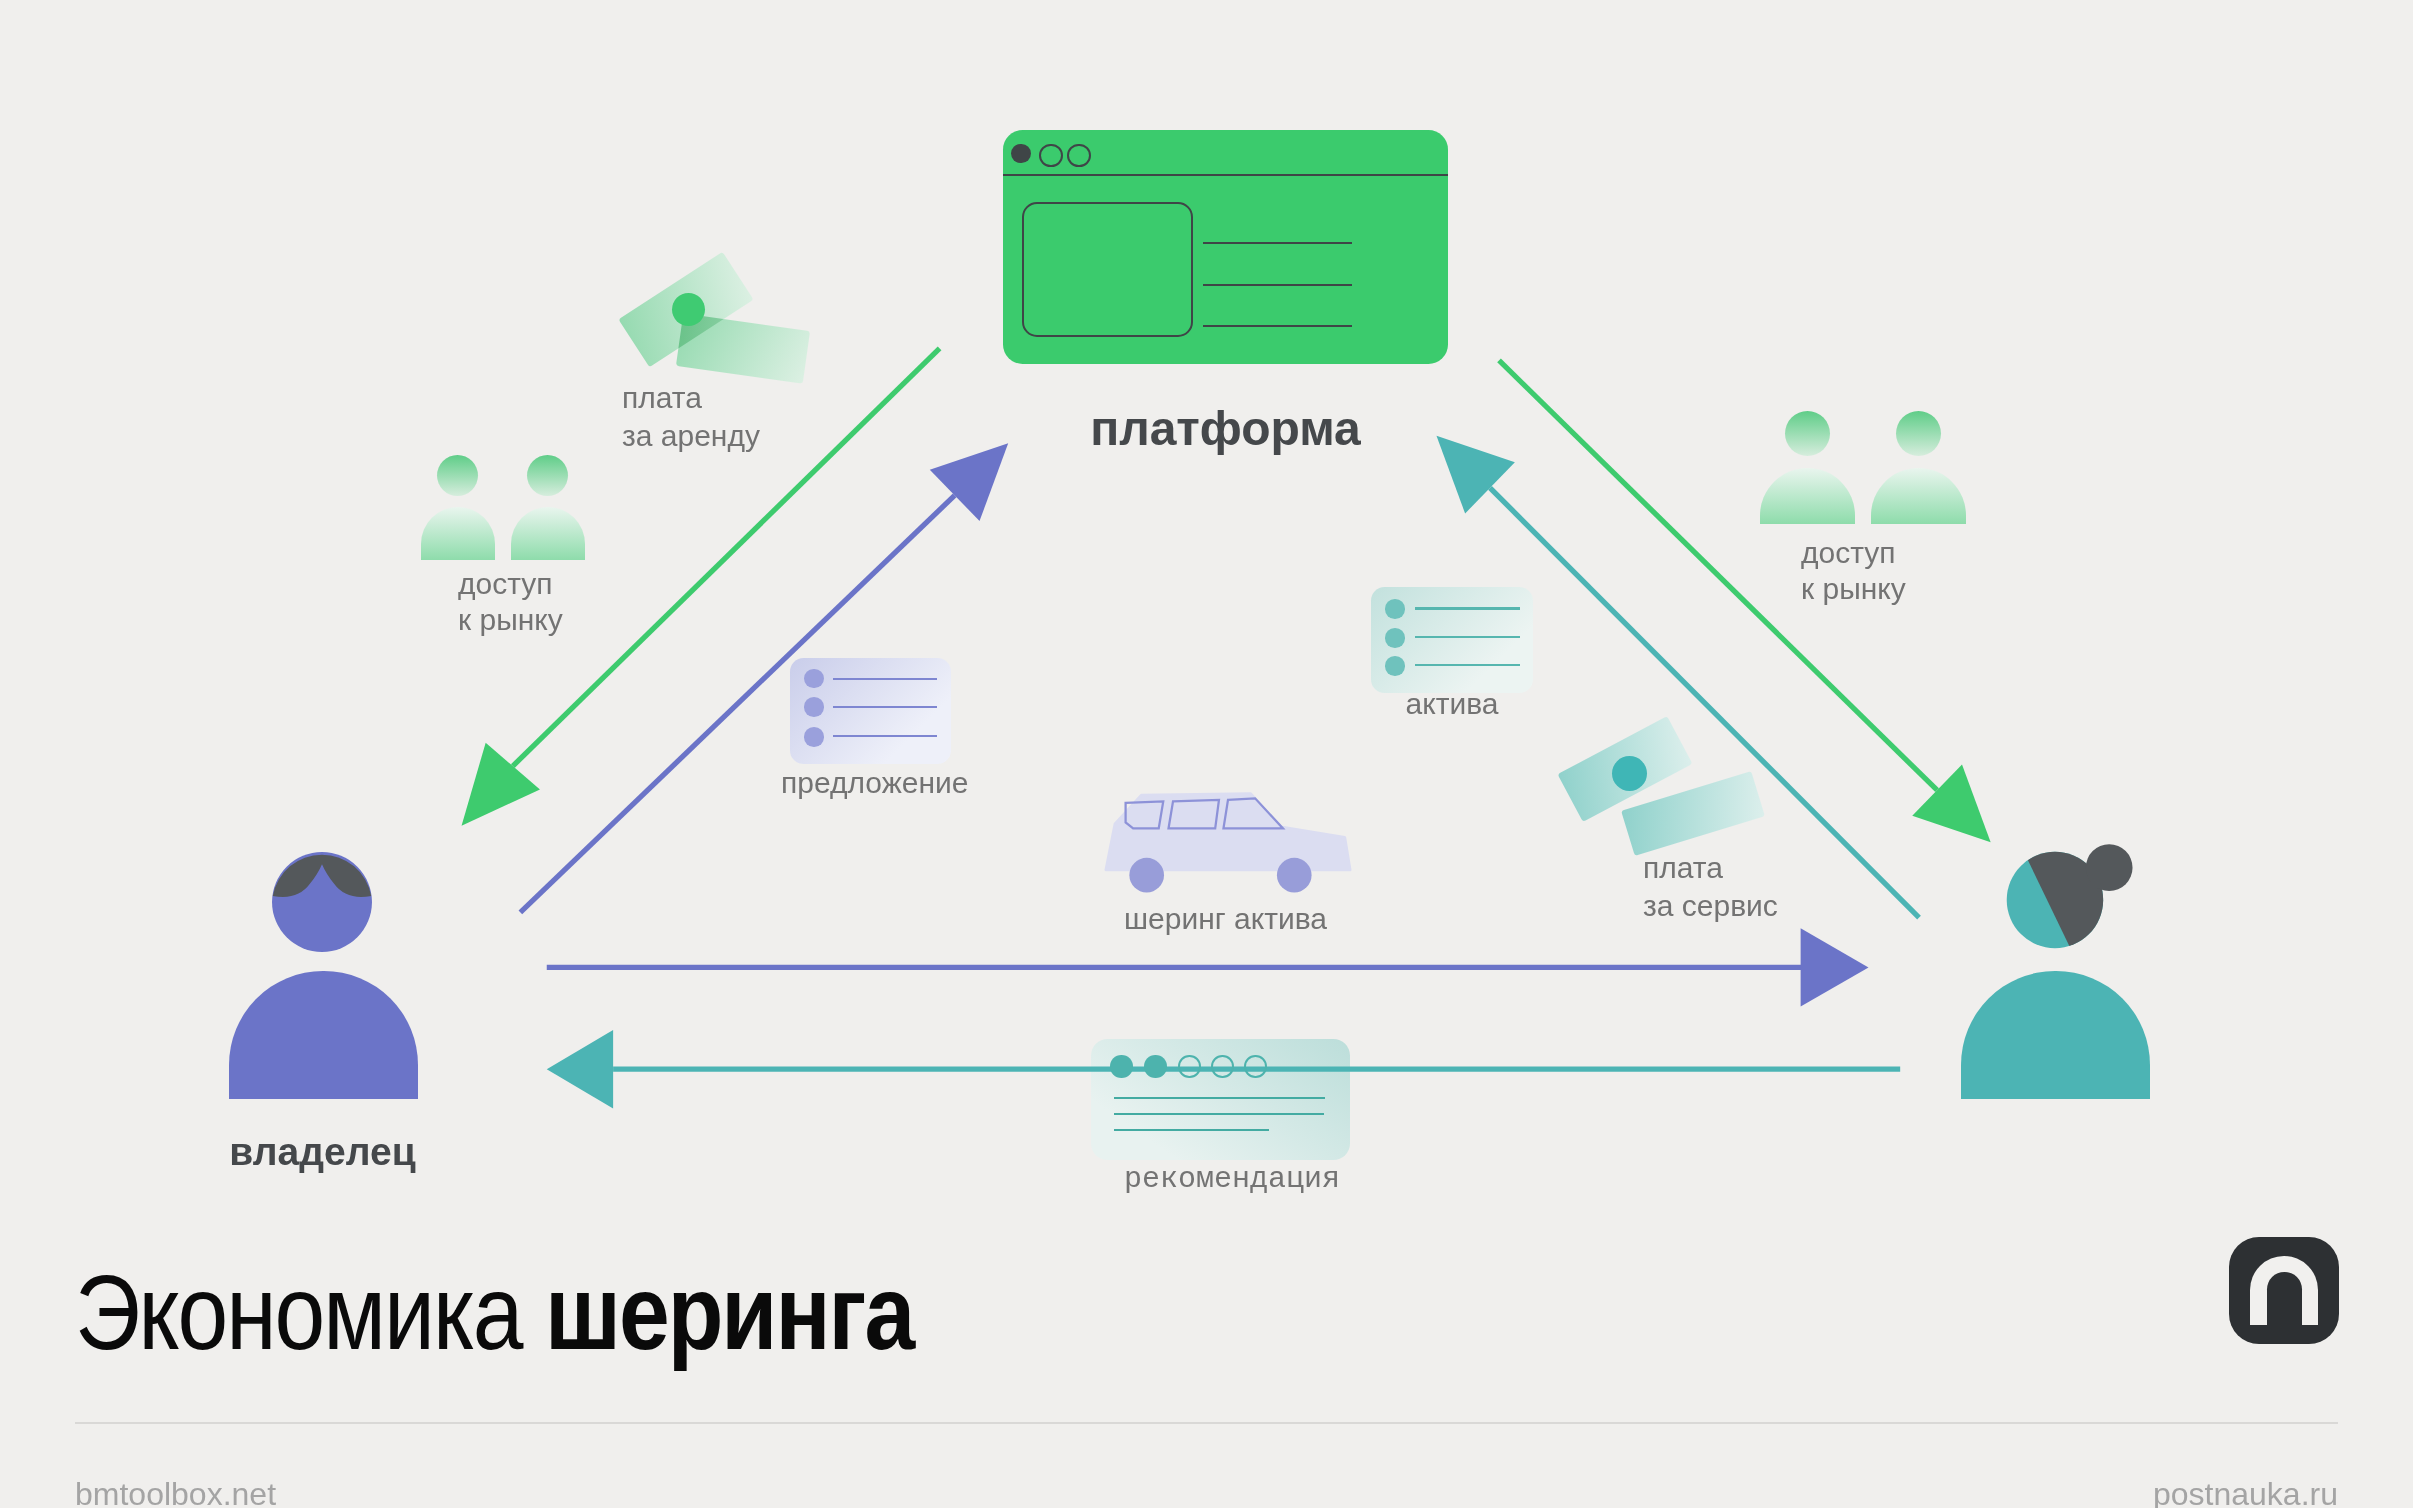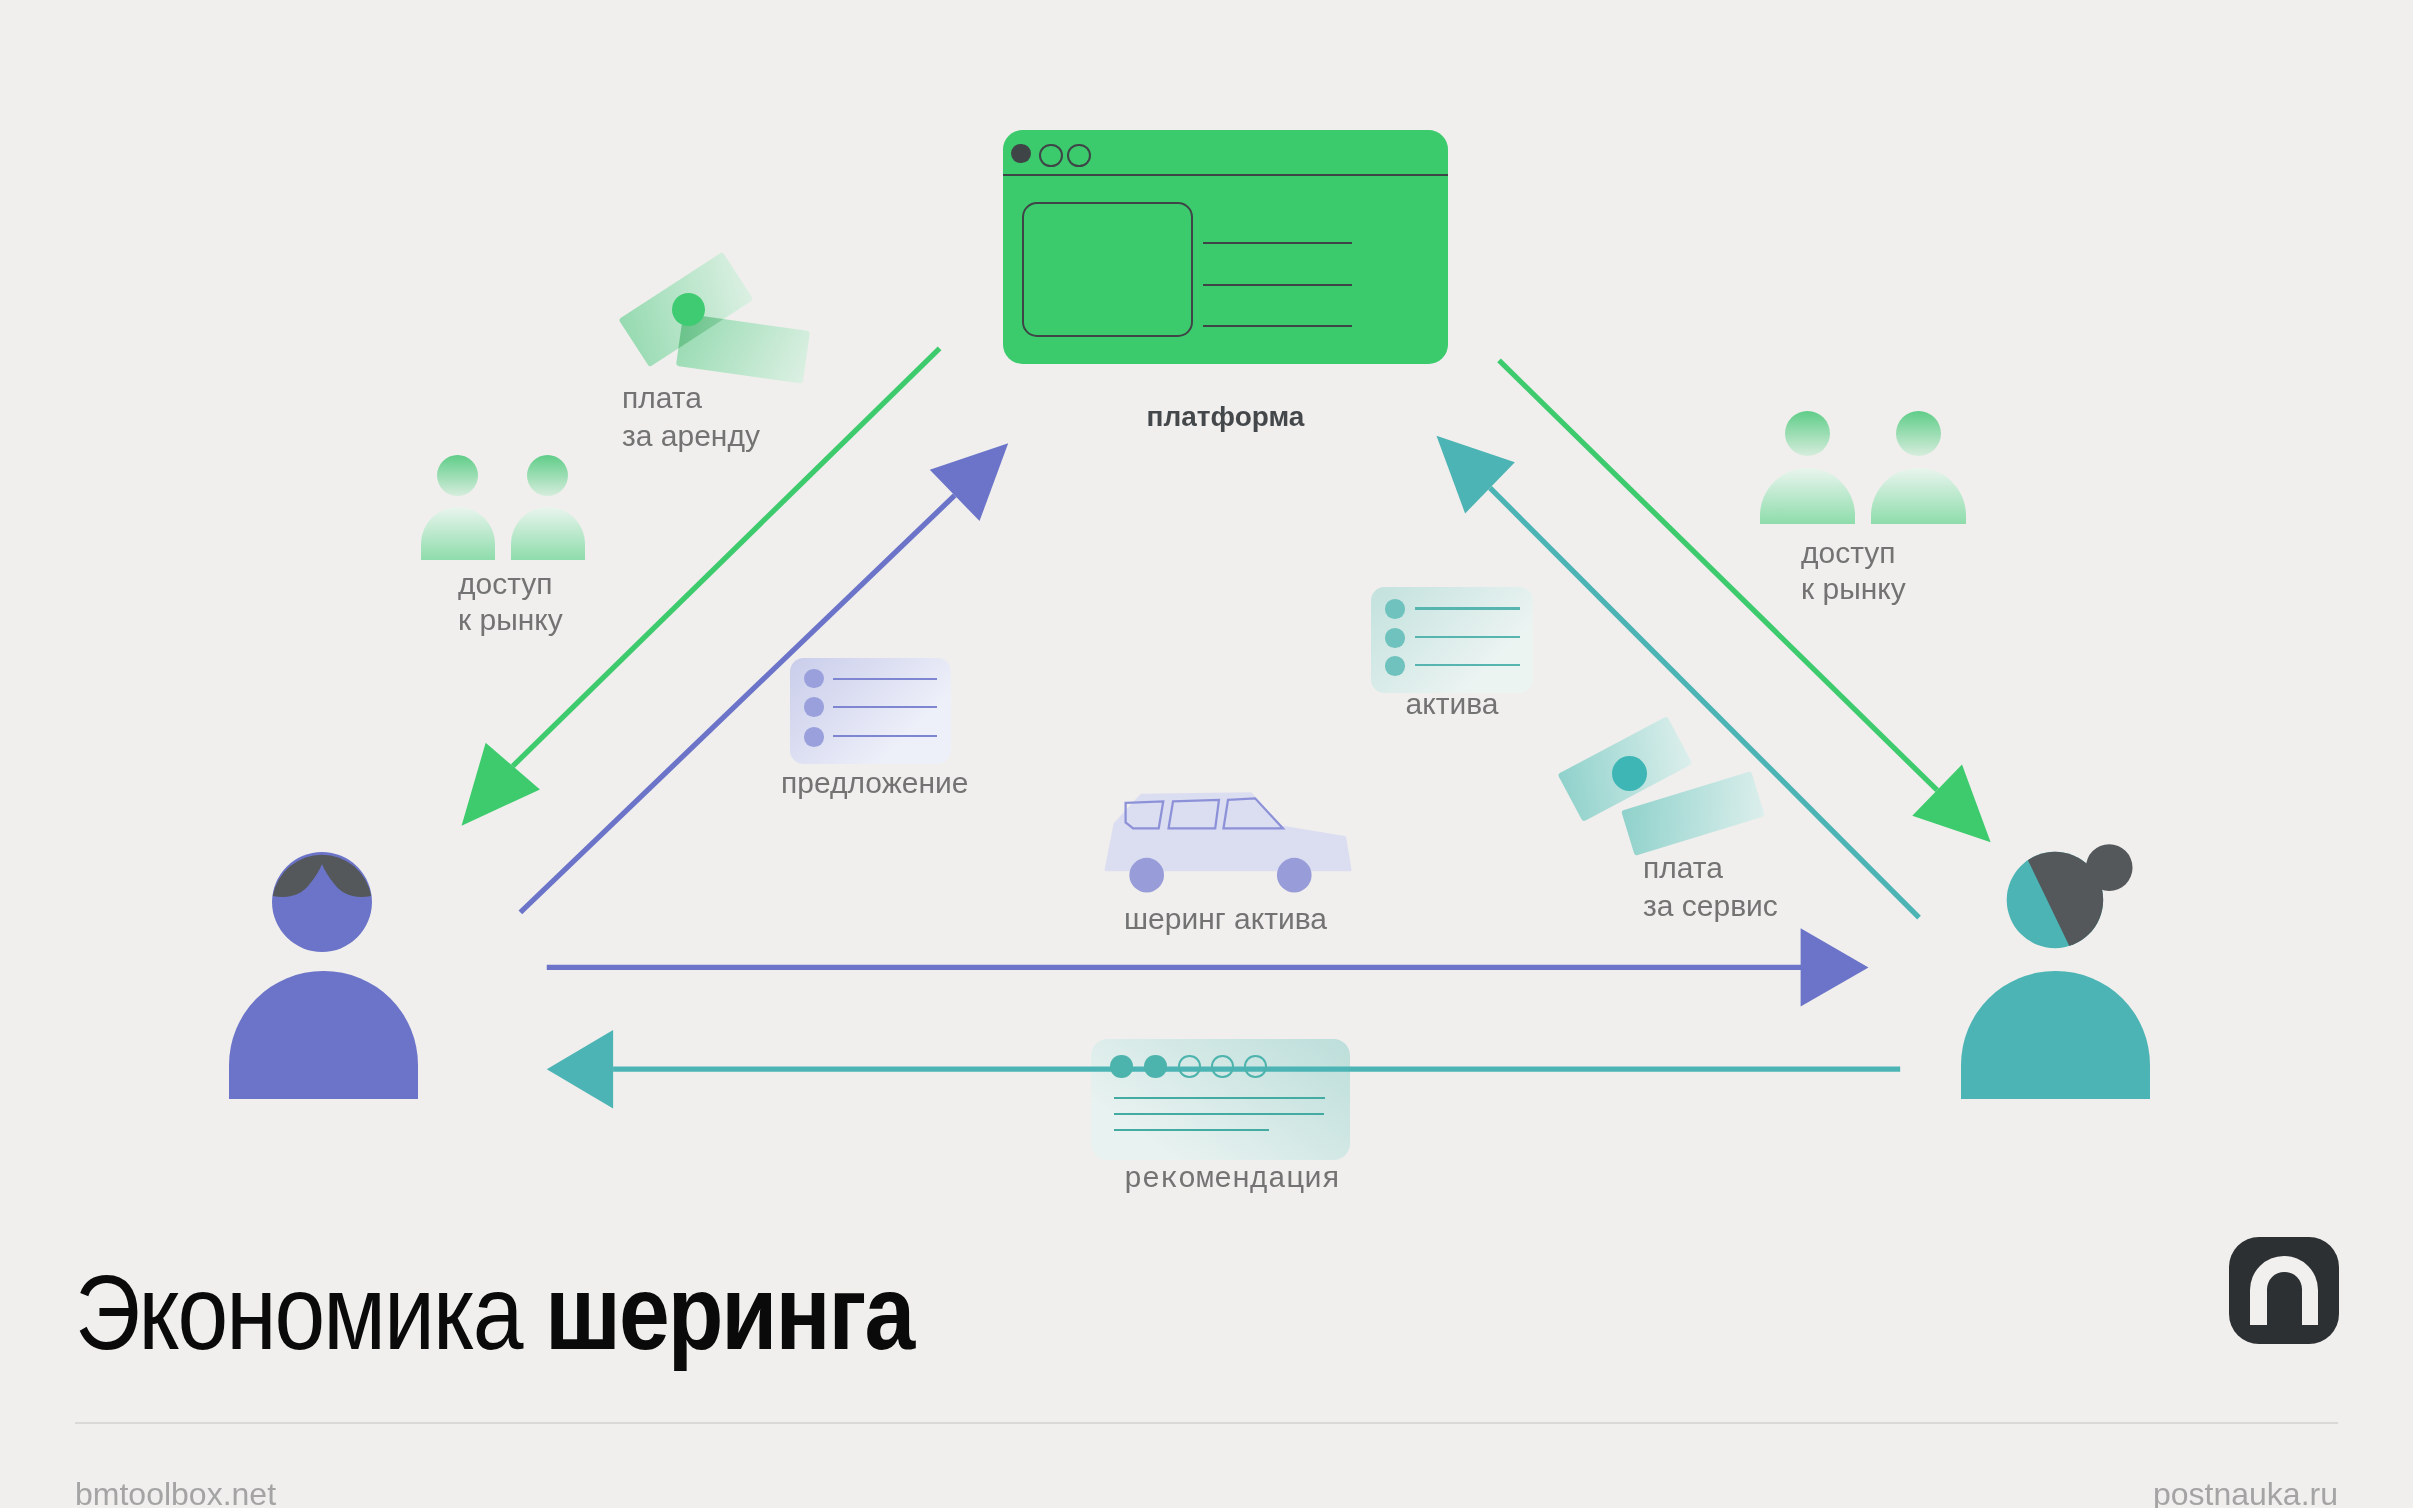--- a/index.html
+++ b/index.html
@@ -102,21 +102,21 @@
     <div class="abs platform-window" style="left:1003px;top:130px;">
       <div class="win-dot filled" style="left:8.3px;top:13.6px;"></div>
       <div class="win-dot outline" style="left:36px;top:13.6px;"></div>
       <div class="win-dot outline" style="left:64px;top:13.6px;"></div>
       <div class="win-sep" style="top:44px;"></div>
       <div class="win-inner" style="left:19px;top:72px;width:167px;height:131px;"></div>
       <div class="win-line" style="left:200px;top:112px;width:149px;"></div>
       <div class="win-line" style="left:200px;top:154px;width:149px;"></div>
       <div class="win-line" style="left:200px;top:195px;width:149px;"></div>
     </div>
-    <div class="abs node-label" style="left:999px;top:401px;width:453px;font-size:28px;">платформа</div>
+    <div class="abs node-label" style="left:999px;top:401px;width:453px;font-size:48px;">платформа</div>
 
     <div>
       <div class="abs bill green" style="left:679px;top:322px;width:128px;height:53px;transform:rotate(8deg);"></div>
       <div class="abs bill green" style="left:624px;top:281px;width:124px;height:57px;transform:rotate(-33deg);"></div>
       <div class="abs bill-coin" style="left:672px;top:293px;width:33px;height:33px;background:#3fcb72;"></div>
     </div>
     <div class="abs flow-label" style="left:622px;top:379px;line-height:38px;">
       <span>плата</span>
       <span>за аренду</span>
     </div>
@@ -193,20 +193,21 @@
       <div class="abs rec-line" style="left:1114px;top:1113px;width:210px;"></div>
       <div class="abs rec-line" style="left:1114px;top:1129px;width:155px;"></div>
     </div>
     <div class="abs flow-label" style="left:1124px;top:1161px;font-family:Liberation Mono, monospace;">рекомендация</div>
 
     <svg class="abs" style="left:269px;top:849px" width="106" height="106" viewBox="0 0 140 140">
       <circle cx="70" cy="70" r="66" fill="#6b74c8"></circle>
       <path d="M 5,62 A 66,66 0 0 1 135,62 Q 102,68 86,46 Q 75,32 70,20 Q 65,32 54,46 Q 38,68 5,62 Z" fill="#54585b"></path>
     </svg>
     <div class="abs owner-body"></div>
+    <div class="abs node-label" style="left:134px;top:1130px;width:377px;">владелец</div>
 
     <svg class="abs" style="left:1999px;top:839px" width="136" height="113" viewBox="0 0 180 150">
       <defs>
           <clipPath id="chc">
             <circle cx="74" cy="81" r="64"></circle>
           </clipPath>
         </defs>
       <circle cx="74" cy="81" r="64" fill="#4cb4b4"></circle>
       <path d="M 38,28 L 95,146 L 160,146 L 160,5 L 55,5 Z" clip-path="url(#chc)" fill="#54585b"></path>
       <circle cx="146" cy="38" r="31" fill="#54585b"></circle>

